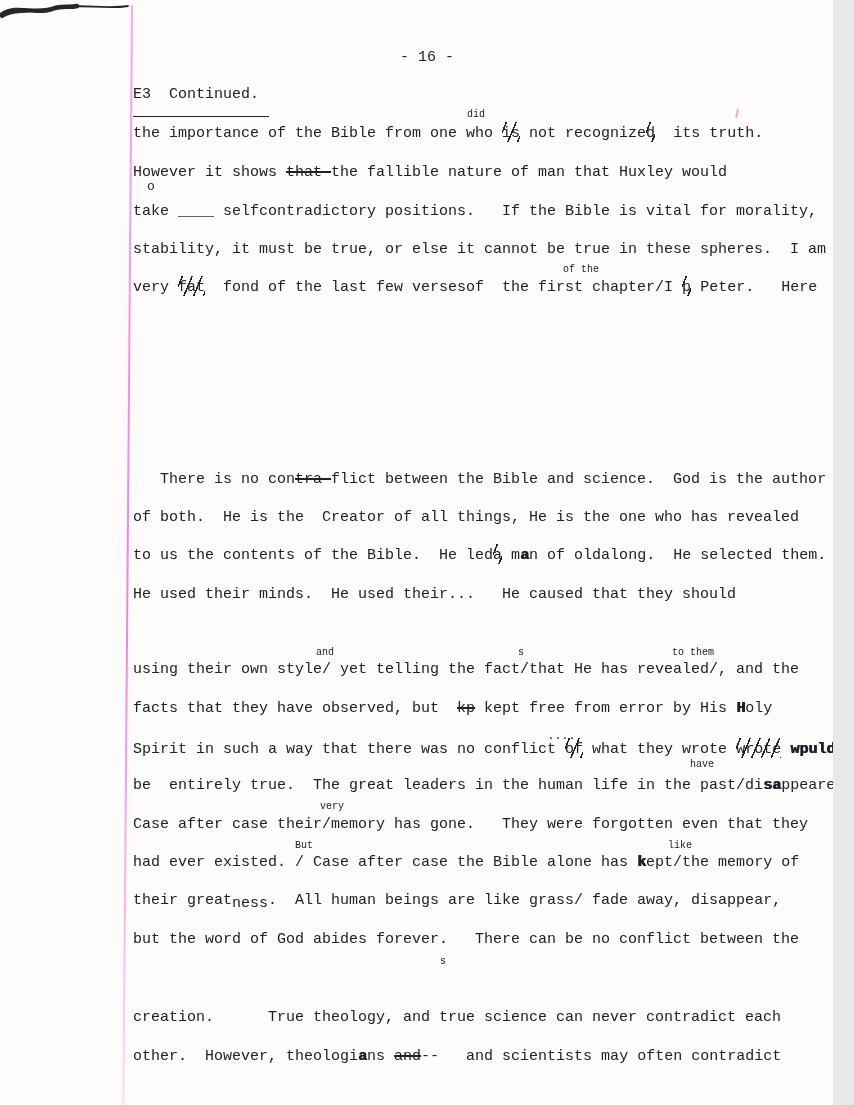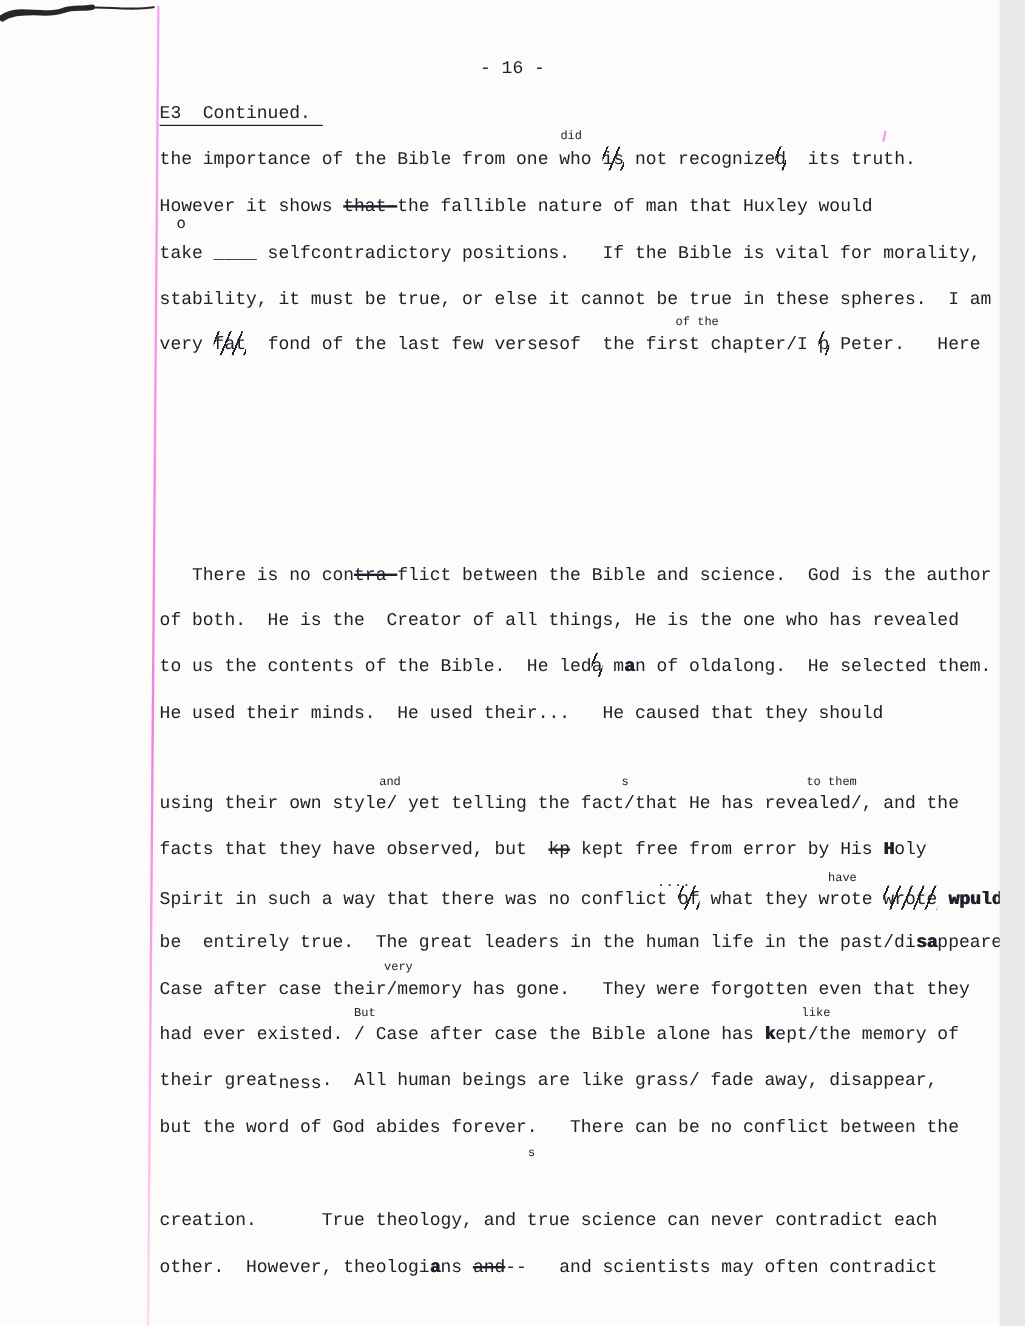--- a/index.html
+++ b/index.html
@@ -20,21 +20,21 @@
     line-height:19px;
   }
   .center{left:0;width:854px;text-align:center;}
   .ins{
     position:absolute;
     white-space:pre;
     line-height:17px;
     font-size:10px;
     color:#20202c;
   }
-  .ul{border-bottom:1.6px solid #20202c;padding-bottom:1px;padding-right:10px;text-align:center;}
+  .ul{border-bottom:1.6px solid #20202c;padding-bottom:13px;padding-right:10px;text-align:center;}
   
   .st{text-decoration:line-through;text-decoration-thickness:1.6px;}
   
   .sl{position:relative;display:inline-block;}
   .sl::after{
     content:"";
     position:absolute;left:0;right:0;top:-2px;bottom:1px;
     background-image:repeating-linear-gradient(113deg,
       transparent 0,transparent 3.4px,
       #20202c 3.4px,#20202c 4.9px,
@@ -104,21 +104,21 @@
   <div class="ins" style="left:316px;top:644px"><span>and</span></div>
   <div class="ins" style="left:518px;top:644px"><span>s</span></div>
   <div class="ins" style="left:672px;top:644px"><span>to them</span></div>
   <div class="ln" style="top:660px"><span>using their own style/ yet telling the fact/that He has revealed/, and the</span></div>
 
   <div class="ln" style="top:699px"><span>facts that they have observed, but  </span><span class="st">kp</span><span> kept free from error by His </span><span class="ov">H</span><span>oly</span></div>
 
   <div class="ins dots" style="left:548px;top:728px"><span>. . . .</span></div>
   <div class="ln" style="top:740px"><span>Spirit in such a way that there was no conflict </span><span class="sl">of</span><span> what they wrote </span><span class="sl">wrote</span><span> </span><span class="ov">wpuld</span></div>
 
-  <div class="ins" style="left:690px;top:724px"><span>have</span></div>
+  <div class="ins" style="left:690px;top:756px"><span>have</span></div>
   <div class="ln" style="top:776px"><span>be  entirely true.  The great leaders in the human life in the past/di</span><span class="ov">sa</span><span>ppeared.</span></div>
 
   <div class="ins" style="left:320px;top:798px"><span>very</span></div>
   <div class="ln" style="top:815px"><span>Case after case their/memory has gone.   They were forgotten even that they</span></div>
 
   <div class="ins" style="left:295px;top:837px"><span>But</span></div>
   <div class="ins" style="left:668px;top:837px"><span>like</span></div>
   <div class="ln" style="top:853px"><span>had ever existed. / Case after case the Bible alone has </span><span class="ov">k</span><span>ept/the memory of</span></div>
 
   <div class="ln" style="top:891px"><span>their great</span><span class="low2">ness</span><span>.  All human beings are like grass/ fade away, disappear,</span></div>

